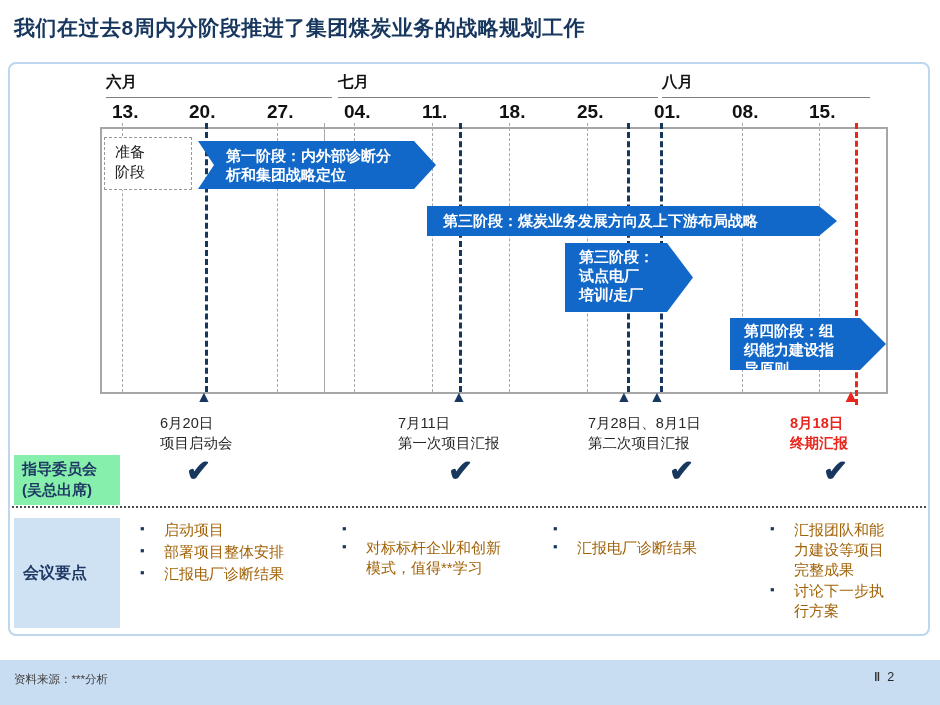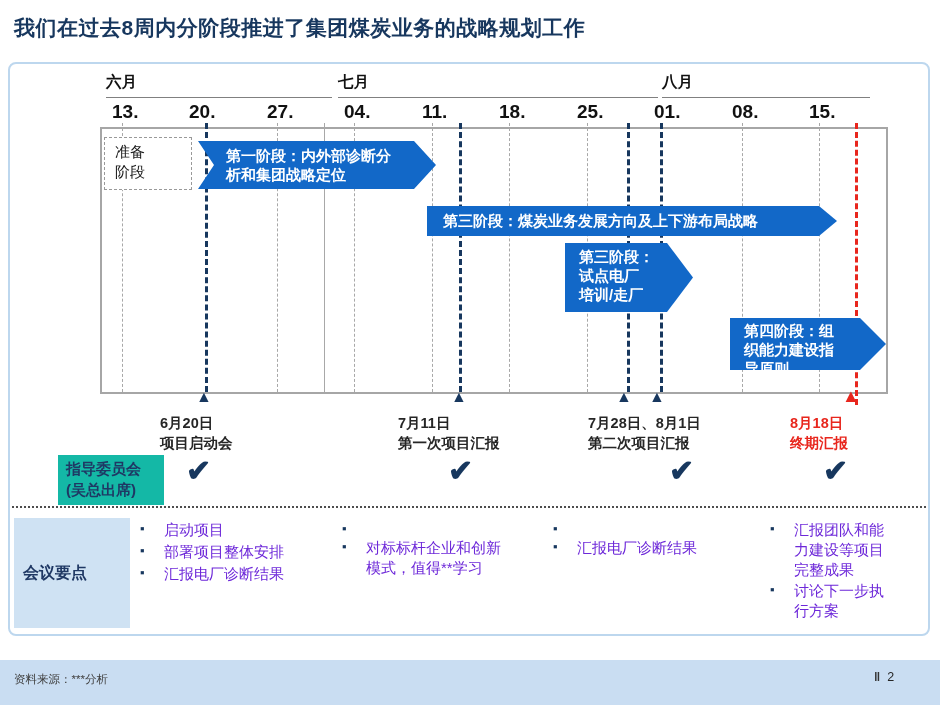--- a/index.html
+++ b/index.html
@@ -43,38 +43,38 @@
   .p3{left:463px;top:114px;width:128px;height:69px;
       clip-path:polygon(0 0,calc(100% - 26px) 0,100% 50%,calc(100% - 26px) 100%,0 100%);}
   .p3 span{display:block;padding:4px 0 0 14px;width:90px;white-space:pre-line;}
   .p4{left:628px;top:189px;width:156px;height:52px;
       clip-path:polygon(0 0,calc(100% - 26px) 0,100% 50%,calc(100% - 26px) 100%,0 100%);}
   .p4 span{display:block;padding:3px 0 0 14px;width:102px;}
 
   
   .tri{top:389px;font-size:16px;color:#17375e;line-height:1;}
   .tri.red{color:#e8261d;font-size:18px;top:387px;}
-  .mlabel{top:413px;font-size:14.5px;line-height:1.38;color:#262626;font-weight:bold;}
+  .mlabel{top:413px;font-size:14.5px;line-height:1.38;color:#262626;}
   .mlabel.red{color:#e8261d;font-weight:bold;}
 
   
-  .sbox{left:14px;top:455px;width:106px;height:50px;background:#14b8a6;margin-left:44px;}
+  .sbox{left:14px;top:455px;width:106px;height:50px;background:#86efac;}
   .sbox span{display:block;padding:3px 0 0 8px;font-size:15px;font-weight:bold;color:#1f3864;
              line-height:1.4;white-space:pre-line;}
   .check{top:456px;font-size:30px;font-weight:bold;color:#17375e;line-height:1;}
 
   .dotline{left:12px;top:506px;width:914px;border-top:2px dotted #4d4d4d;}
 
   
-  .mbox{left:14px;top:518px;width:116px;height:110px;background:#cfe2f3;display:flex;align-items:center;}
+  .mbox{left:14px;top:518px;width:106px;height:110px;background:#cfe2f3;display:flex;align-items:center;}
   .mbox span{padding-left:9px;font-size:16px;font-weight:bold;color:#1f3864;}
   .bcol{top:520px;}
   .bitem{display:flex;margin-bottom:2px;}
   .bullet{width:24px;flex:none;font-size:13px;color:#17375e;padding-top:1px;}
-  .btext{font-size:15px;line-height:1.32;color:#6d28d9;}
+  .btext{font-size:15px;line-height:1.32;color:#a16207;}
   .c1{left:140px;} .c1 .btext{width:130px;}
   .c2{left:342px;} .c2 .btext{width:148px;}
   .c3{left:553px;} .c3 .btext{width:162px;}
   .c4{left:770px;} .c4 .btext{width:100px;}
 
   
   .footer{left:0;top:660px;width:940px;height:45px;background:#c9ddf2;}
   .source{left:14px;top:672px;font-size:11.5px;color:#404040;}
   .pagearea{left:874px;top:670px;font-size:12.5px;color:#262626;display:flex;gap:7px;align-items:center;}
   .pagearea .bars{font-weight:bold;color:#333;}

